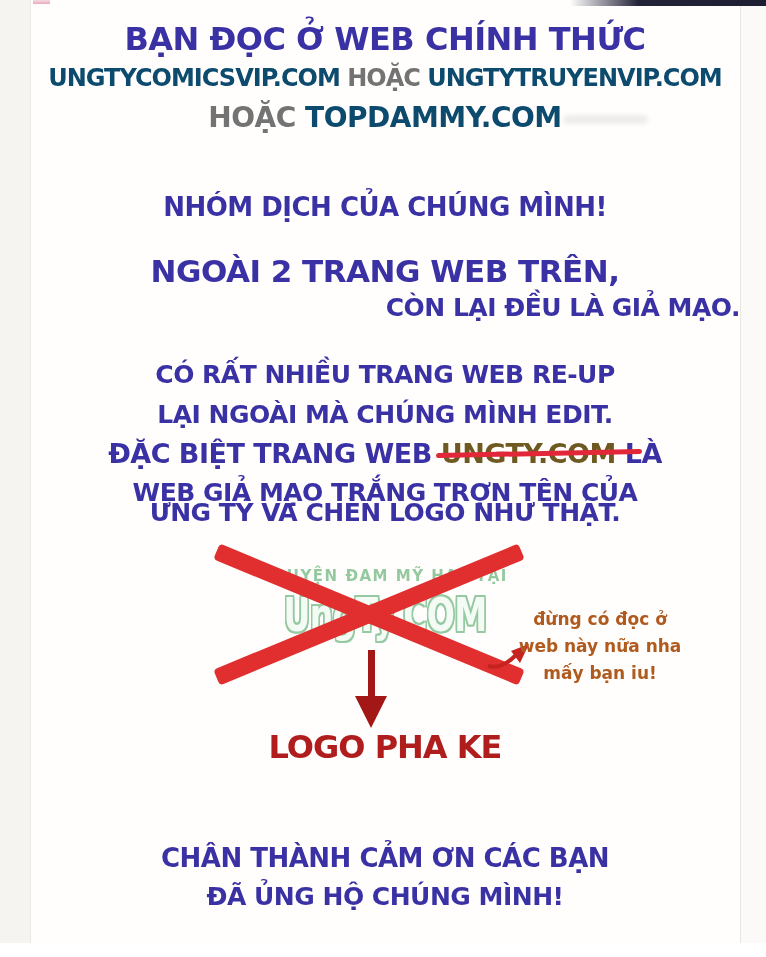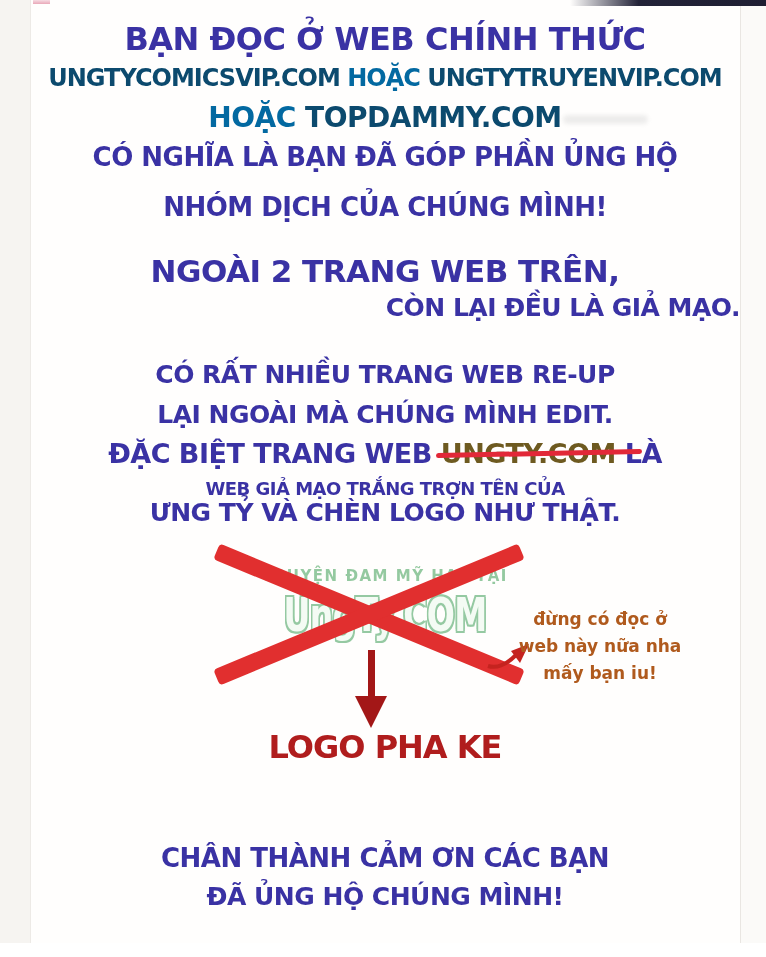--- a/index.html
+++ b/index.html
@@ -12,35 +12,35 @@
   
   .left-strip{position:absolute;left:0;top:0;width:30px;height:957px;background:#f6f4f1;border-right:1px solid #edeae6;}
   .right-strip{position:absolute;left:740px;top:0;width:26px;height:957px;background:#fbfaf8;border-left:1px solid #e9e6e2;}
   .top-navy{position:absolute;left:570px;right:0;top:0;height:6px;background:linear-gradient(to right,rgba(35,35,56,0),#232338 35%,#1e1e32);}
   .pink-smudge{position:absolute;left:33px;top:0;width:17px;height:4px;background:linear-gradient(#f6dce3,#e9a8b8);}
   .gray-smudge{position:absolute;left:563px;top:115px;width:85px;height:9px;background:#c4c4c4;opacity:.3;border-radius:5px;filter:blur(2px);}
 
   
   .line{position:absolute;left:30px;width:710px;text-align:center;color:#3a32a4;letter-spacing:-0.5px;white-space:nowrap;}
   .red{color:#0c4a6e;}
-  .blue{color:#0369a1;}
+  .blue{color:#737373;}
 
   .l1{top:20px;font-size:32px;}
   .l2{top:64px;font-size:24px;letter-spacing:-1px;}
   .l3{top:101px;font-size:28px;}
   .l4{top:142px;font-size:26px;}
   .l5{top:182px;font-size:26px;margin-top:10px;}
 
   .w1a{top:253px;font-size:31px;}
   .w1b{top:293px;font-size:25px;text-align:right;}
 
   .w2a{top:360px;font-size:25px;}
   .w2b{top:400px;font-size:25px;}
   .w2c{top:438px;font-size:27px;}
-  .w2d{top:478px;font-size:18px;}
+  .w2d{top:478px;font-size:25px;}
   .w2e{top:498px;font-size:25px;}
 
   .struck{position:relative;display:inline-block;color:#6e5a20;}
   .strike-line{position:absolute;left:-5px;right:-26px;top:13px;height:5px;background:#e22838;transform:rotate(-1.2deg);border-radius:3px;}
 
   
   .gl-tag{top:567px;font-size:15px;letter-spacing:1.5px;color:#82c090;opacity:.85;}
   .gl-site{top:588px;font-size:46px;line-height:54px;color:#f4fbf4;letter-spacing:-1px;
     transform:scaleX(.72);transform-origin:50% 50%;
     text-shadow:-2px 0 #95c9a2,2px 0 #95c9a2,0 -2px #95c9a2,0 2px #95c9a2,-2px -2px #95c9a2,2px 2px #95c9a2,-2px 2px #95c9a2,2px -2px #95c9a2;}
@@ -70,21 +70,20 @@
 
   <div class="left-strip"></div>
   <div class="right-strip"></div>
   <div class="top-navy"></div>
   <div class="pink-smudge"></div>
   <div class="gray-smudge"></div>
 
   <div class="line l1">BẠN ĐỌC Ở WEB CHÍNH THỨC</div>
   <div class="line l2"><span class="red">UNGTYCOMICSVIP.COM</span><span> </span><span class="blue">HOẶC</span><span> </span><span class="red">UNGTYTRUYENVIP.COM</span></div>
   <div class="line l3"><span class="blue">HOẶC</span><span> </span><span class="red">TOPDAMMY.COM</span></div>
-  <div class="line l4">CÓ NGHĨA LÀ BẠN ĐÃ GÓP PHẦN ỦNG HỘ</div>
   <div class="line l5">NHÓM DỊCH CỦA CHÚNG MÌNH!</div>
 
   <div class="line w1a">NGOÀI 2 TRANG WEB TRÊN,</div>
   <div class="line w1b">CÒN LẠI ĐỀU LÀ GIẢ MẠO.</div>
 
   <div class="line w2a">CÓ RẤT NHIỀU TRANG WEB RE-UP</div>
   <div class="line w2b">LẠI NGOÀI MÀ CHÚNG MÌNH EDIT.</div>
   <div class="line w2c"><span>ĐẶC BIỆT TRANG WEB </span><span class="struck"><span>UNGTY.COM</span><i class="strike-line"></i></span><span> LÀ</span></div>
   <div class="line w2d">WEB GIẢ MẠO TRẮNG TRỢN TÊN CỦA</div>
   <div class="line w2e">ƯNG TỶ VÀ CHÈN LOGO NHƯ THẬT.</div>

